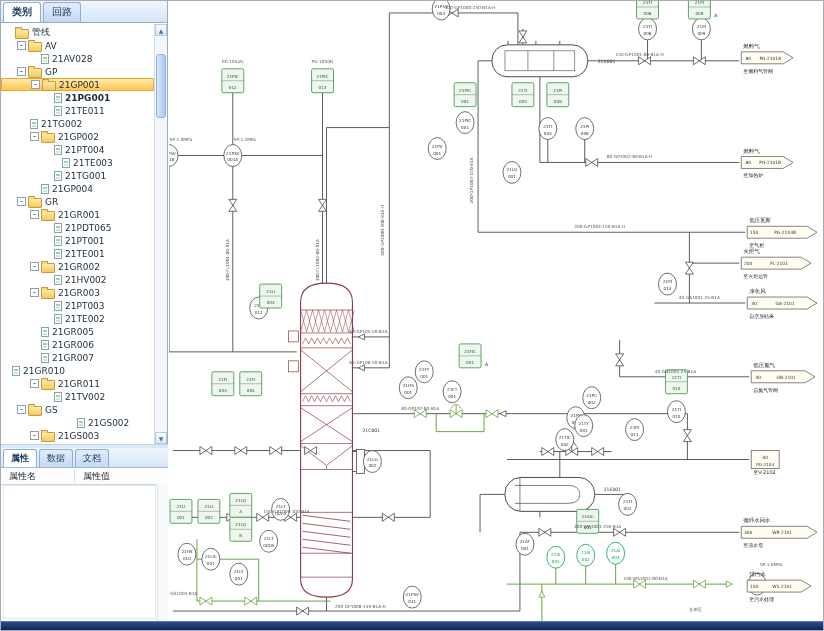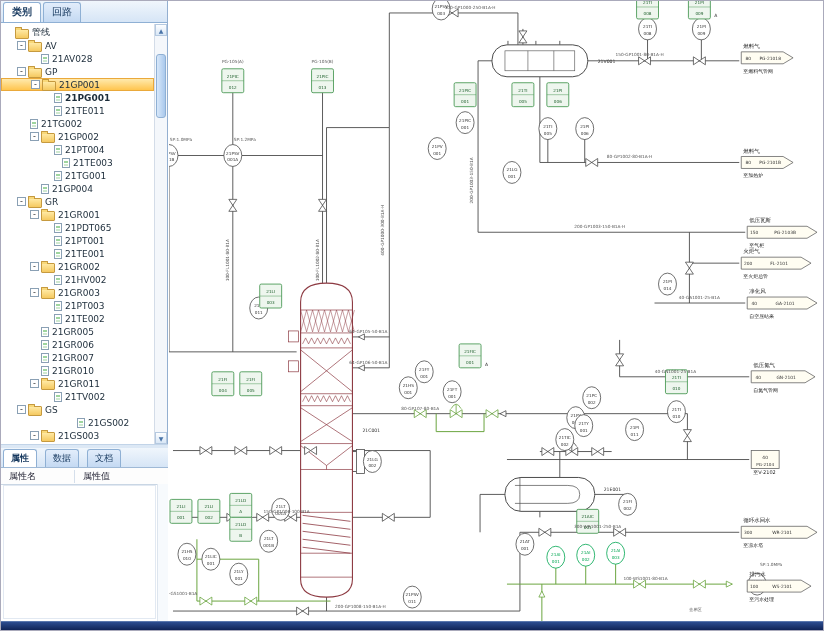--- a/index.html
+++ b/index.html
@@ -20,21 +20,21 @@
   .folder-ic{width:12px;height:8px;background:linear-gradient(#ffe9a3,#f5c960);border:1px solid #c69a3f;border-radius:1px;margin:2px 3px 0 0;flex:none;position:relative;}
   .folder-ic::before{content:"";position:absolute;top:-3px;left:-1px;width:5px;height:2px;background:#f8d878;border:1px solid #c69a3f;border-bottom:none;border-radius:1px 1px 0 0;}
   .page-ic{width:8px;height:10px;background:#fff;border:1px solid #8aa0b4;margin-right:3px;flex:none;position:relative;box-sizing:border-box;}
   .page-ic::after{content:"";position:absolute;left:1px;right:1px;top:2px;height:2px;background:#9ed59e;box-shadow:0 3px 0 #cfe9cf;}
   .vscroll{position:absolute;right:0;top:0;bottom:0;width:12px;background:#f4f7fb;border-left:1px solid #d3dce8;}
   .sbtn{height:12px;background:linear-gradient(#fdfeff,#d9e7f6);border:1px solid #b5c9e0;color:#4a74a8;font-size:6px;text-align:center;line-height:11px;box-sizing:border-box;}
   .sbtn.down{position:absolute;bottom:0;left:0;right:0;}
   .sthumb{position:absolute;left:1px;right:1px;top:30px;height:62px;background:linear-gradient(90deg,#d8e8fa,#a9c8ec);border:1px solid #8fb0d4;border-radius:3px;}
   .splitter{position:absolute;top:443px;left:0;width:167px;height:4px;background:#dce8f5;border-top:1px solid #c2d4e8;box-sizing:border-box;}
   .props{position:absolute;top:447px;left:0;width:167px;height:173px;background:#fff;}
-  .props-tabs{height:20px;background:linear-gradient(#f0f6fc,#d6e5f6);border-bottom:1px solid #9fb9d6;display:flex;align-items:flex-end;padding-left:2px;gap:8px;box-sizing:border-box;}
+  .props-tabs{height:20px;background:linear-gradient(#f0f6fc,#d6e5f6);border-bottom:1px solid #9fb9d6;display:flex;align-items:flex-end;padding-left:2px;gap:2px;box-sizing:border-box;}
   .ptab{font-size:9px;padding:2px 7px;border:1px solid #8fb0d4;border-bottom:none;border-radius:3px 3px 0 0;background:linear-gradient(#e2edfb,#c4d9f2);color:#16385e;}
   .ptab.active{background:#fff;font-weight:bold;}
   .phead{display:flex;height:16px;align-items:center;border-bottom:1px solid #c9d6e4;font-size:9px;color:#223;background:#fdfdfd;}
   .phead .c1{width:74px;padding-left:8px;border-right:1px solid #d5dfeb;box-sizing:border-box;}
   .phead .c2{flex:1;padding-left:8px;}
   .pbody{position:absolute;left:2px;right:12px;top:37px;bottom:2px;background:#fff;border:1px solid #e2e9f2;}
   .pscroll{position:absolute;right:0;top:36px;bottom:0;width:10px;background:#f7fafd;border-left:1px solid #dde5ee;}
   
   .canvas{position:absolute;left:168px;top:0;right:0;bottom:9px;background:#fff;}
   .canvas svg{width:100%;height:100%;display:block;}
@@ -176,21 +176,21 @@
           <div class="trow" style="padding-left: 29px;">
             <span class="noexp"></span>
             <span class="page-ic"></span>
             <span>21GR006</span>
           </div>
           <div class="trow" style="padding-left: 29px;">
             <span class="noexp"></span>
             <span class="page-ic"></span>
             <span>21GR007</span>
           </div>
-          <div class="trow" style="padding-left: 29px;">
+          <div class="trow" style="">
             <span class="noexp"></span>
             <span class="page-ic"></span>
             <span>21GR010</span>
           </div>
           <div class="trow" style="padding-left: 29px;">
             <span class="expander">-</span>
             <span class="folder-ic"></span>
             <span>21GR011</span>
           </div>
           <div class="trow" style="padding-left: 42px; text-align: right;">

